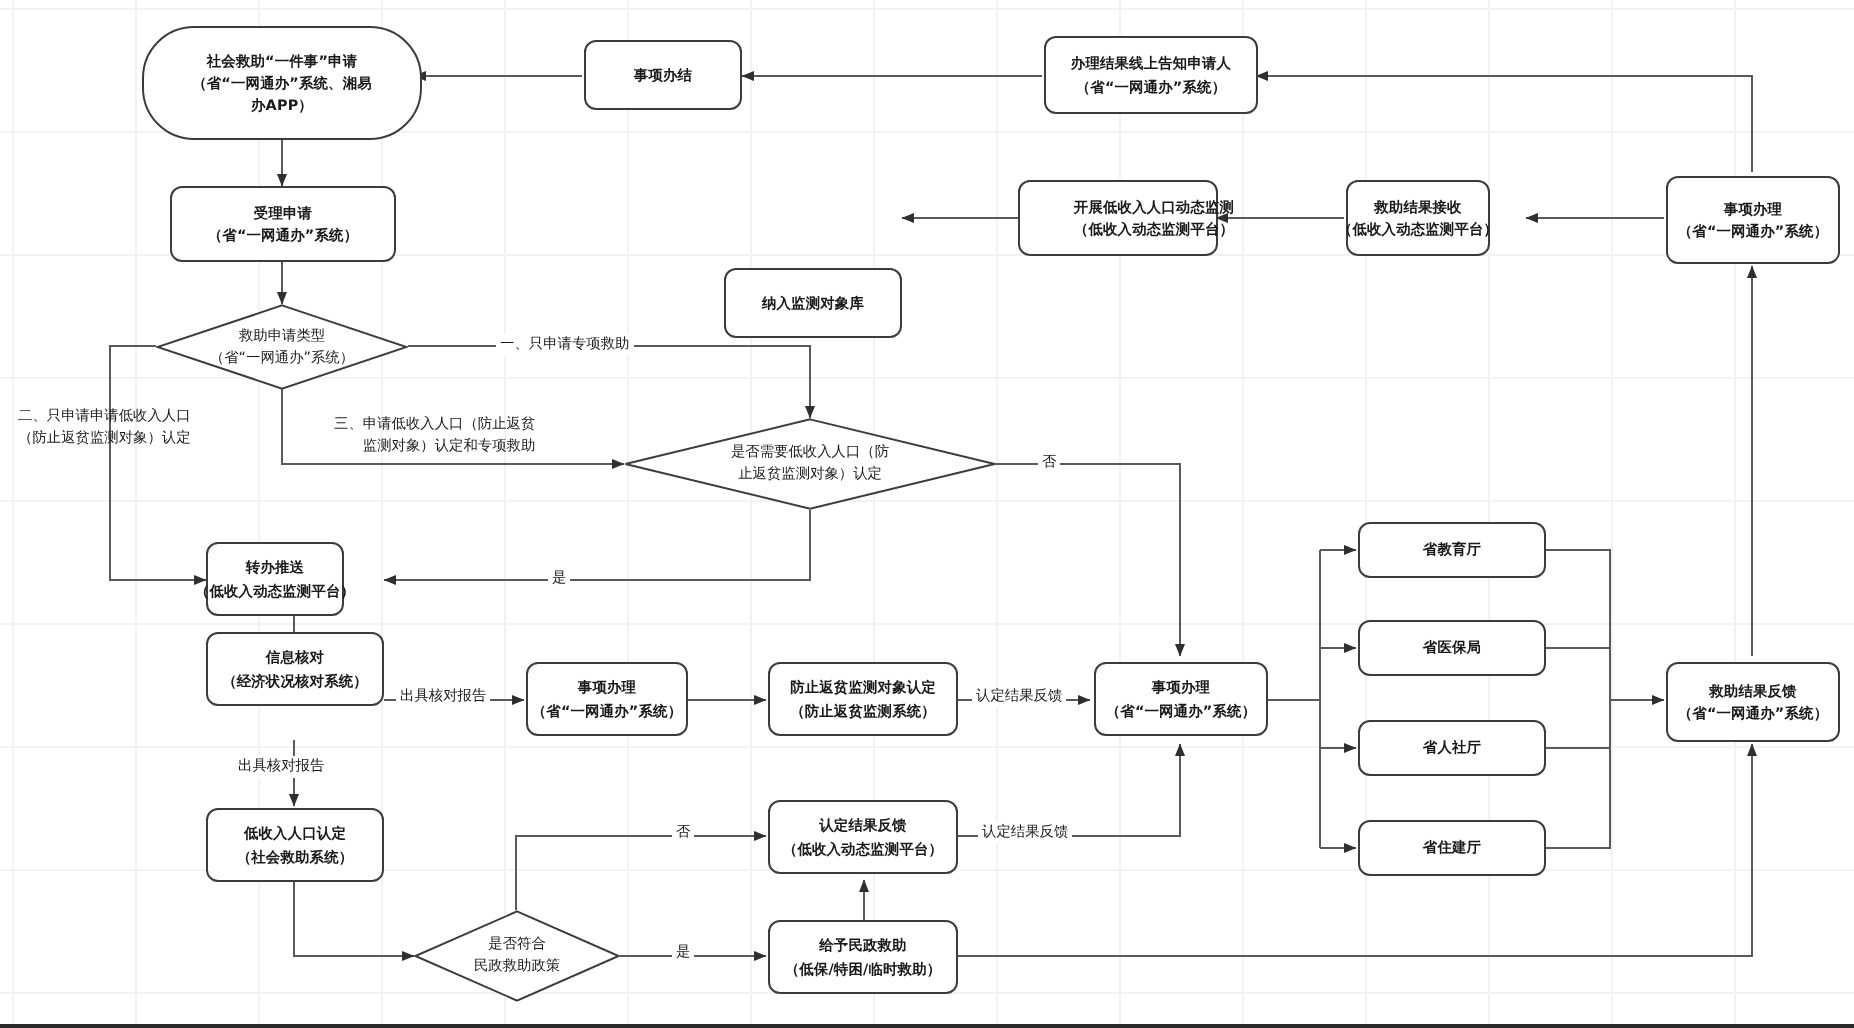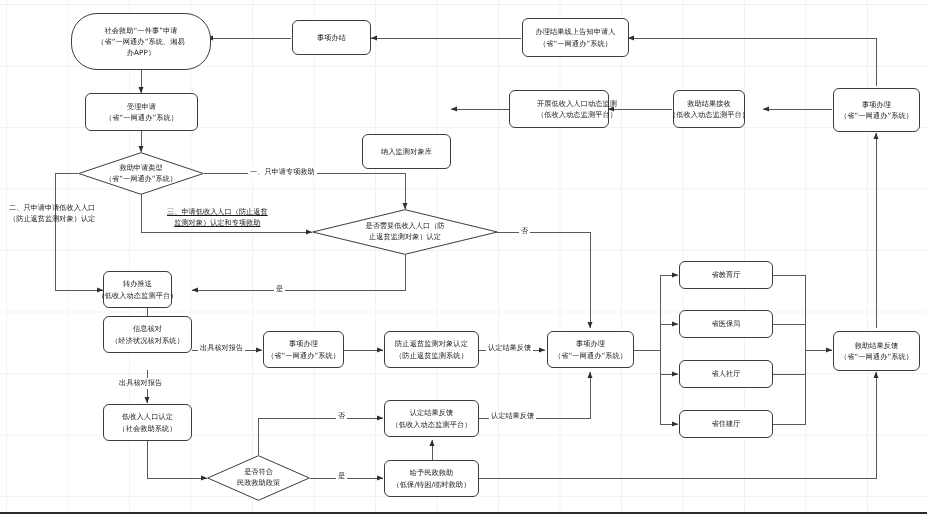--- a/index.html
+++ b/index.html
@@ -40,21 +40,21 @@
     justify-content: center;
     text-align: center;
     color: #1a1a1a;
     font-size: 7.2px;
     line-height: 1.55;
     letter-spacing: 0.1px;
     padding: 1px 2px;
   }
   .rounded { border-radius: 6px; }
   .stadium { border-radius: 26px; }
-  .node .ln { display: block; white-space: nowrap; }
+  .node .ln { display: block; white-space: nowrap; font-weight: bold; }
 
   .diamond-wrap {
     position: absolute;
     box-sizing: border-box;
   }
   .diamond-wrap svg.dshape {
     position: absolute;
     left: 0; top: 0;
     width: 100%; height: 100%;
   }
@@ -71,21 +71,21 @@
     line-height: 1.5;
     color: #1a1a1a;
   }
   .elabel {
     position: absolute;
     font-size: 7.2px;
     line-height: 1.5;
     color: #1a1a1a;
     background: transparent;
     white-space: nowrap;
-    text-align: center;
+    text-align: right;
   }
   .elabel.boxed {
     background: #ffffff;
     padding: 0 2px;
   }
   .elabel .ln { display:block; white-space: nowrap; }
 </style>
 </head>
 <body>
 
@@ -294,21 +294,21 @@
 
   <div class="elabel boxed" style="left:248px; top:167px;">
     <span class="ln">一、只申请专项救助</span>
   </div>
 
   <div class="elabel" style="left:9px; top:203px;">
     <span class="ln">二、只申请申请低收入人口</span>
     <span class="ln">（防止返贫监测对象）认定</span>
   </div>
 
-  <div class="elabel" style="left:167px; top:207px;text-decoration:underline;">
+  <div class="elabel" style="left:167px; top:207px;">
     <span class="ln">三、申请低收入人口（防止返贫</span>
     <span class="ln">监测对象）认定和专项救助</span>
   </div>
 
   <div class="elabel boxed" style="left:519px; top:226px;">
     <span class="ln">否</span>
   </div>
 
   <div class="elabel boxed" style="left:274px; top:284px;">
     <span class="ln">是</span>

